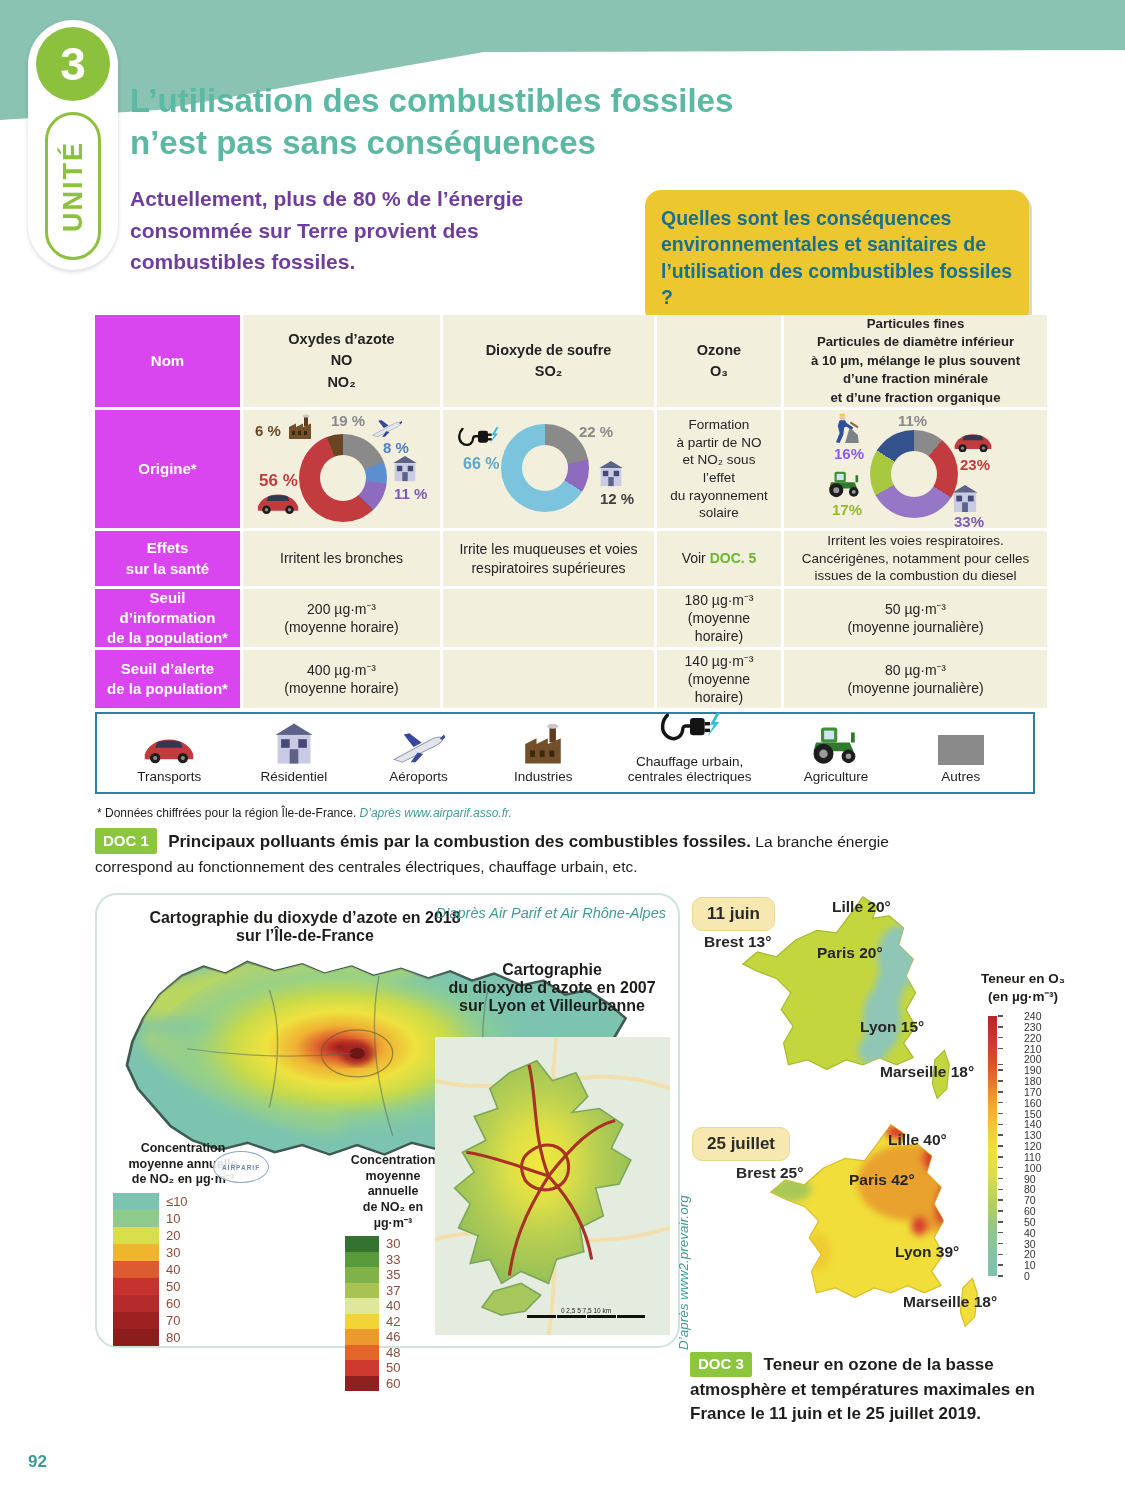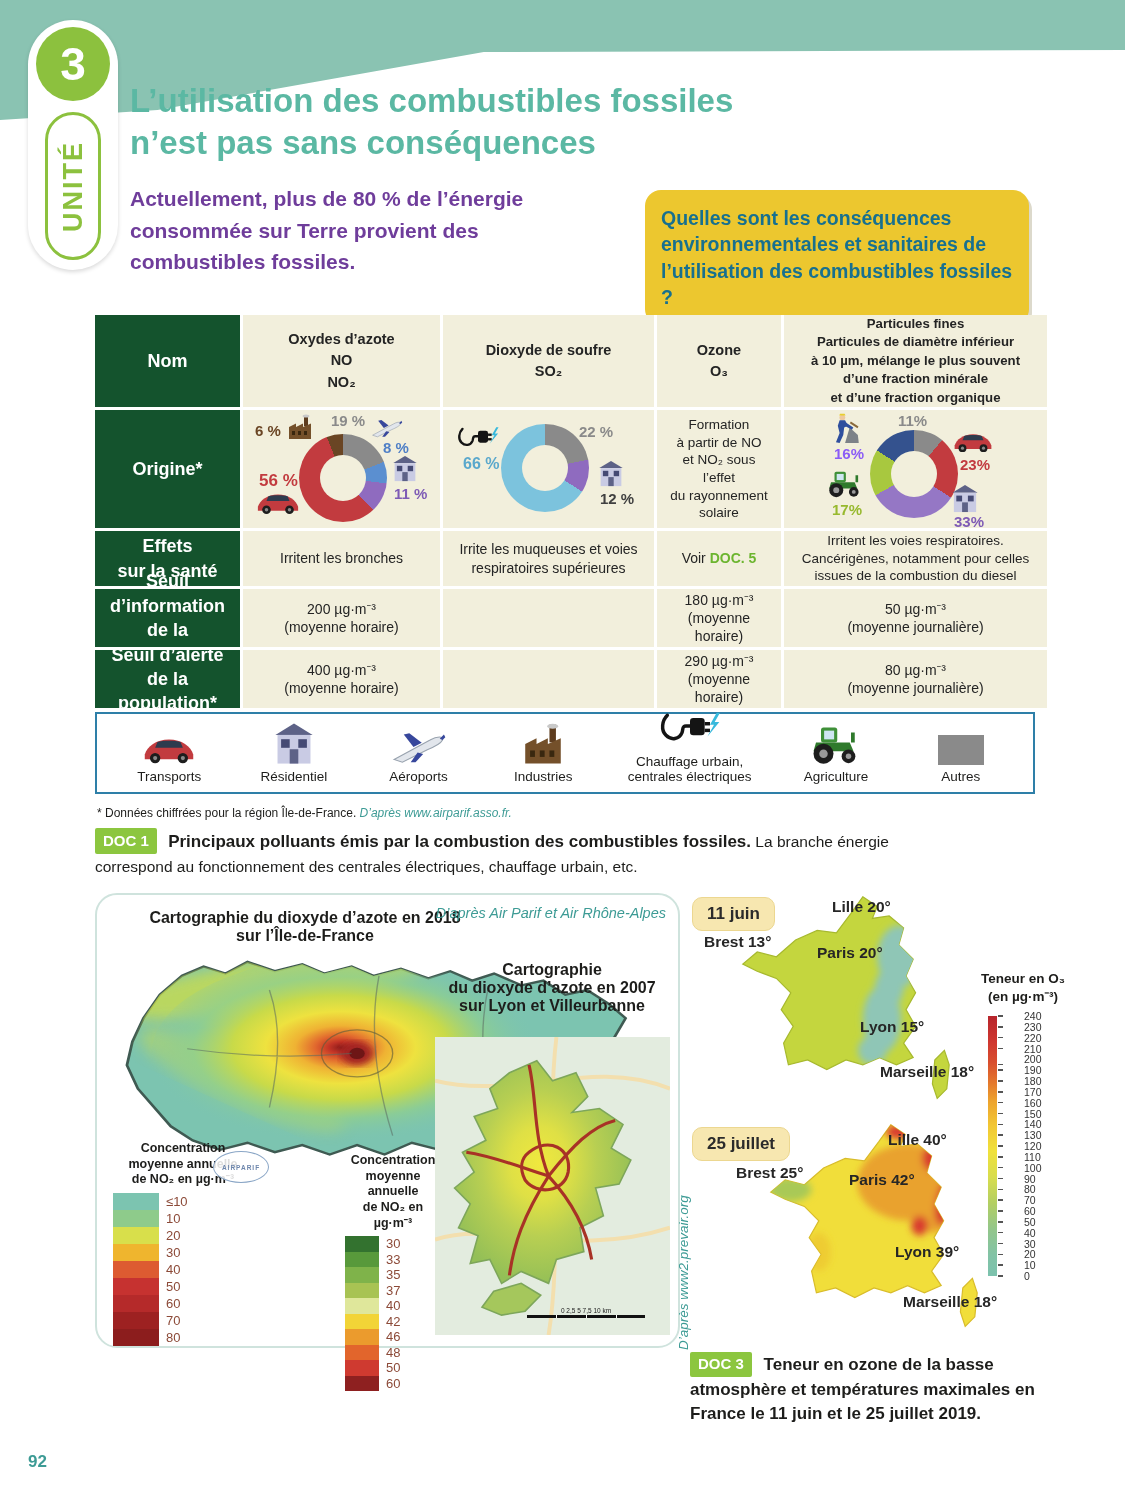--- a/index.html
+++ b/index.html
@@ -24,21 +24,21 @@
   .question{left:645px;top:190px;width:352px;padding:15px 16px;background:#ecc72f;border-radius:16px;
             color:#17708f;font-weight:bold;font-size:19.5px;line-height:1.35;
             box-shadow:3px 4px 0 rgba(130,120,70,.28);}
 
   
   .tbl{left:95px;top:315px;width:940px;display:grid;
        grid-template-columns:145px 197px 211px 124px 263px;
        grid-template-rows:92px 118px 55px 58px 58px;gap:3px;background:#fff;}
   .cell{background:#f2efdc;display:flex;align-items:center;justify-content:center;text-align:center;
         font-size:14px;color:#242424;padding:4px 8px;box-sizing:border-box;line-height:1.3;}
-  .cell.blue{background:#14532d;color:#fff;font-weight:bold;font-size:18px;line-height:1.35;}
+  .cell.blue{background:#d946ef;color:#fff;font-weight:bold;font-size:15px;line-height:1.35;}
   .cell.head{font-weight:bold;font-size:14.5px;line-height:1.45;}
   .cell.head.small{font-size:13.2px;line-height:1.4;}
   .origin-cell{position:relative;padding:0;}
   .donut{position:absolute;border-radius:50%;}
   .donut::after{content:"";position:absolute;inset:24%;background:#f2efdc;border-radius:50%;}
   .pct{position:absolute;font-weight:bold;font-size:15px;line-height:1;}
   .ico{position:absolute;}
   .voir-doc{color:#6cb52f;font-weight:bold;}
 
   
@@ -313,21 +313,21 @@
 (moyenne
 horaire)</div>
     <div class="cell pre">50 µg·m⁻³
 (moyenne journalière)</div>
 
     <div class="cell blue pre">Seuil d’alerte
 de la population*</div>
     <div class="cell pre">400 µg·m⁻³
 (moyenne horaire)</div>
     <div class="cell pre"></div>
-    <div class="cell pre">290 µg·m⁻³
+    <div class="cell pre">140 µg·m⁻³
 (moyenne
 horaire)</div>
     <div class="cell pre">80 µg·m⁻³
 (moyenne journalière)</div>
   </div>
 
   <div class="abs srcbox">
     <div class="leg-item">
       <svg width="58" height="30">
           <use href="#i-car" xlink:href="#i-car"></use>

